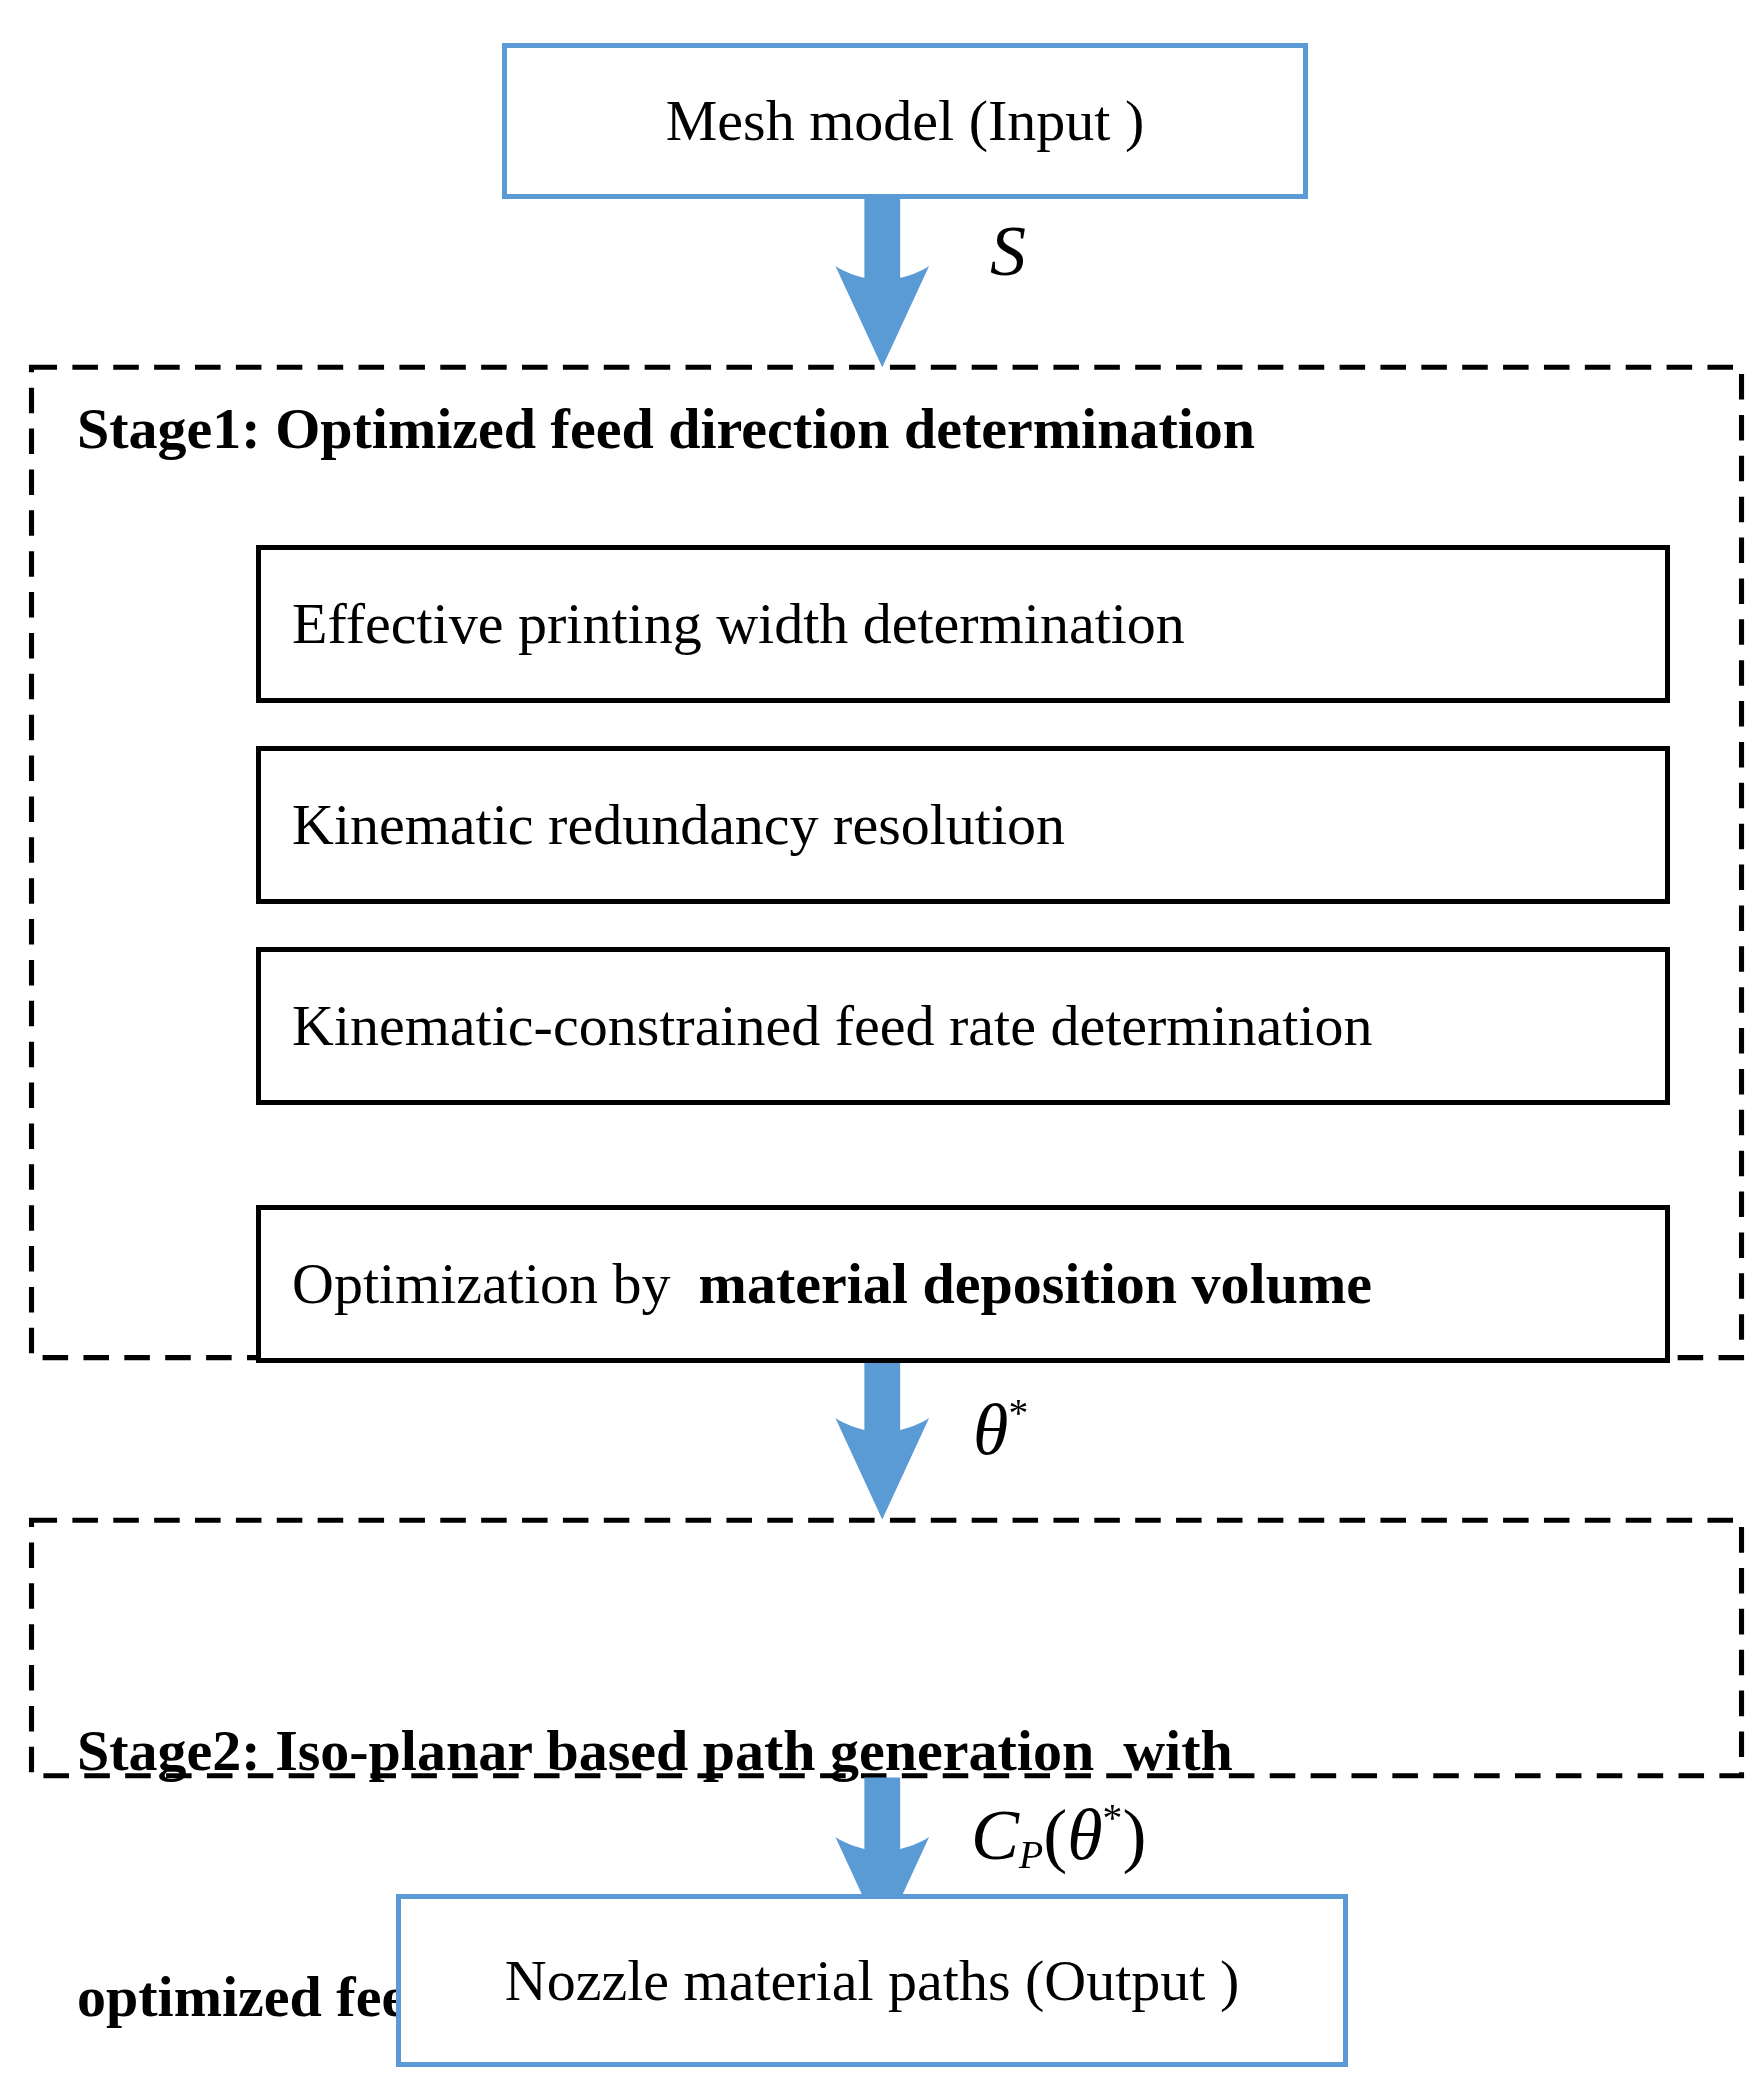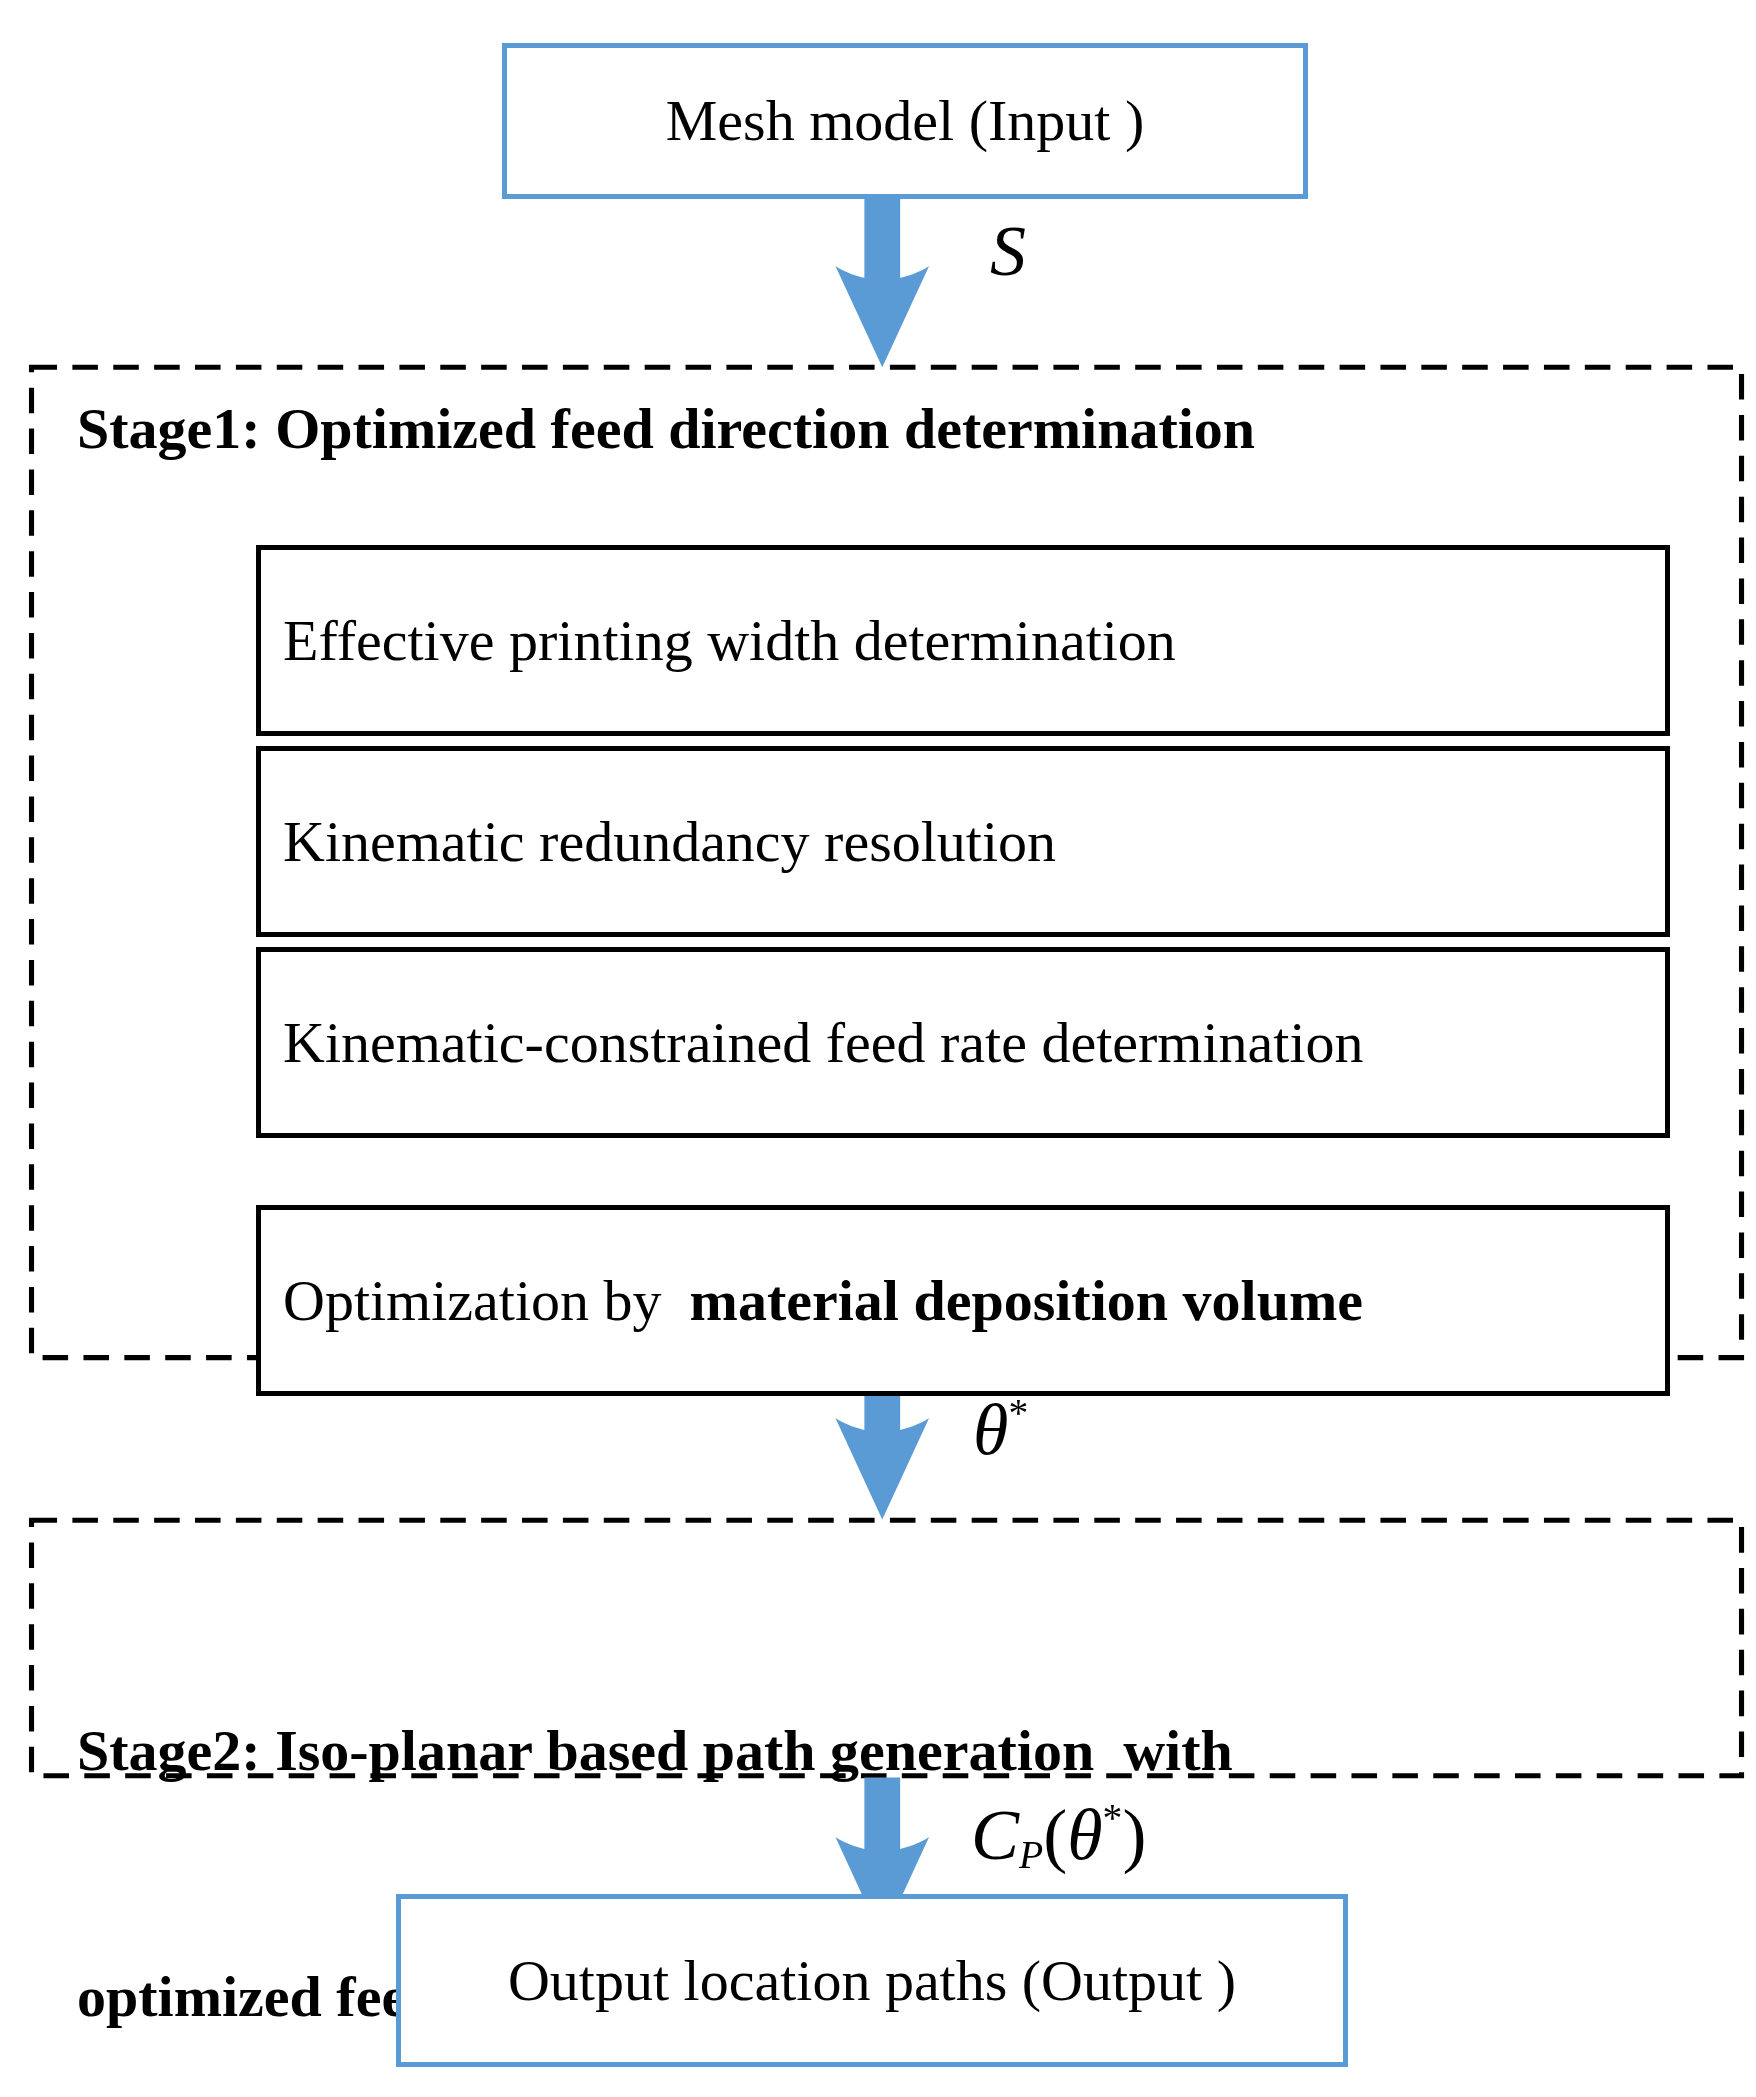--- a/index.html
+++ b/index.html
@@ -43,24 +43,24 @@
     line-height: 1.1;
     white-space: nowrap;
   }
   .blue-box {
     border: 5.1px solid var(--box-border-blue, #5B9BD5);
     justify-content: center;
   }
   .step-box {
     border: 5.1px solid var(--line-black, #000000);
     justify-content: flex-start;
-    padding-left: 22px;
+    padding-left: 31px;
     left: 256px;
     width: 1414px;
-    height: 191px;
+    height: 158px;
   }
   .input-box  { left: 502px; top: 43px;   width: 806px;  height: 156px; }
   .output-box { left: 396px; top: 1894px; width: 952px; height: 173px; }
   .step-1 { top: 545px; }
   .step-2 { top: 746px; }
   .step-3 { top: 947px; }
   .step-4 { top: 1205px; gap: 28px; }
   .bold-part { font-weight: bold; }
   .stage-title {
     position: absolute;
@@ -145,17 +145,17 @@
   <div class="stage-title stage2-title">
     <div class="title-line">Stage2: Iso-planar based path generation  with</div>
     <div class="title-line">optimized feed direction</div>
   </div>
 
   <div class="math-label cp-label">
     <span class="it">C</span><span class="sub">P</span><span>(</span><span class="it">θ</span><span class="sup">*</span><span>)</span>
   </div>
 
   <div class="box blue-box output-box">
-    <span>Output location paths (Output )</span>
+    <span>Nozzle material paths (Output )</span>
   </div>
 
 </div>
 
 
 </body></html>

